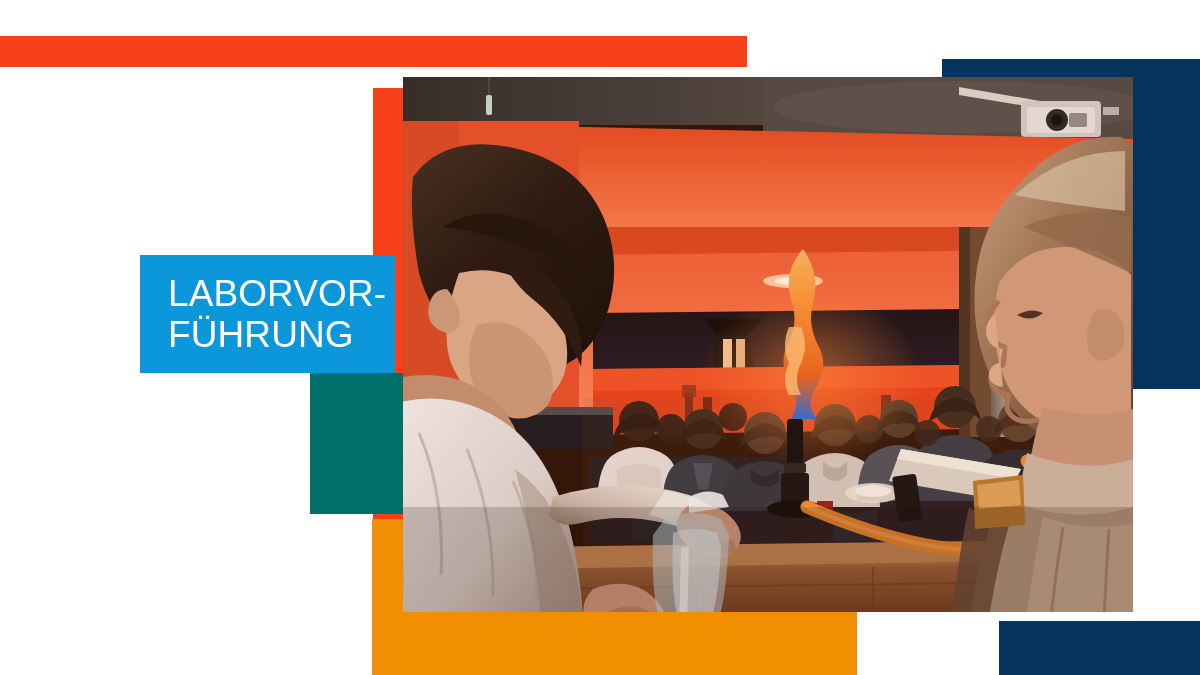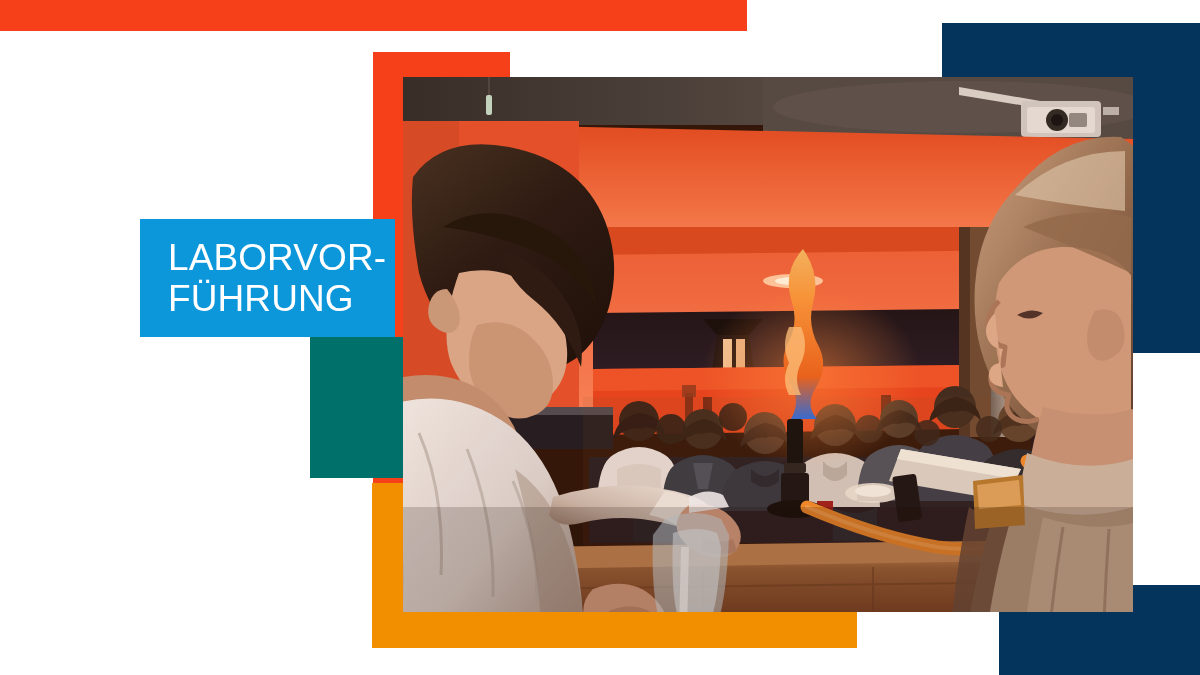--- a/index.html
+++ b/index.html
@@ -13,21 +13,21 @@
   }
   #slide {
     position: relative;
     width: 1200px;
     height: 675px;
     background: #ffffff;
     overflow: hidden;
   }
 
   
-  .block { position: absolute; }
+  .block { position: absolute; margin-top: 36px; }
 
   #red-bar      { left: 0px;   top: 0px;   width: 747px; height: 31px;  background: #F5401A; }
   #navy-top     { left: 942px; top: 23px;  width: 258px; height: 330px; background: #04345B; }
   #navy-bottom  { left: 999px; top: 585px; width: 201px; height: 90px;  background: #04345B; }
   #teal-block   { left: 310px; top: 337px; width: 300px; height: 141px; background: #00706B; }
   #orange-frame { left: 372px; top: 483px; width: 485px; height: 165px; background: #F18F01; }
   #red-frame    { left: 373px; top: 52px;  width: 137px; height: 445px; background: #F5401A; }
 
   
   #title-card {

